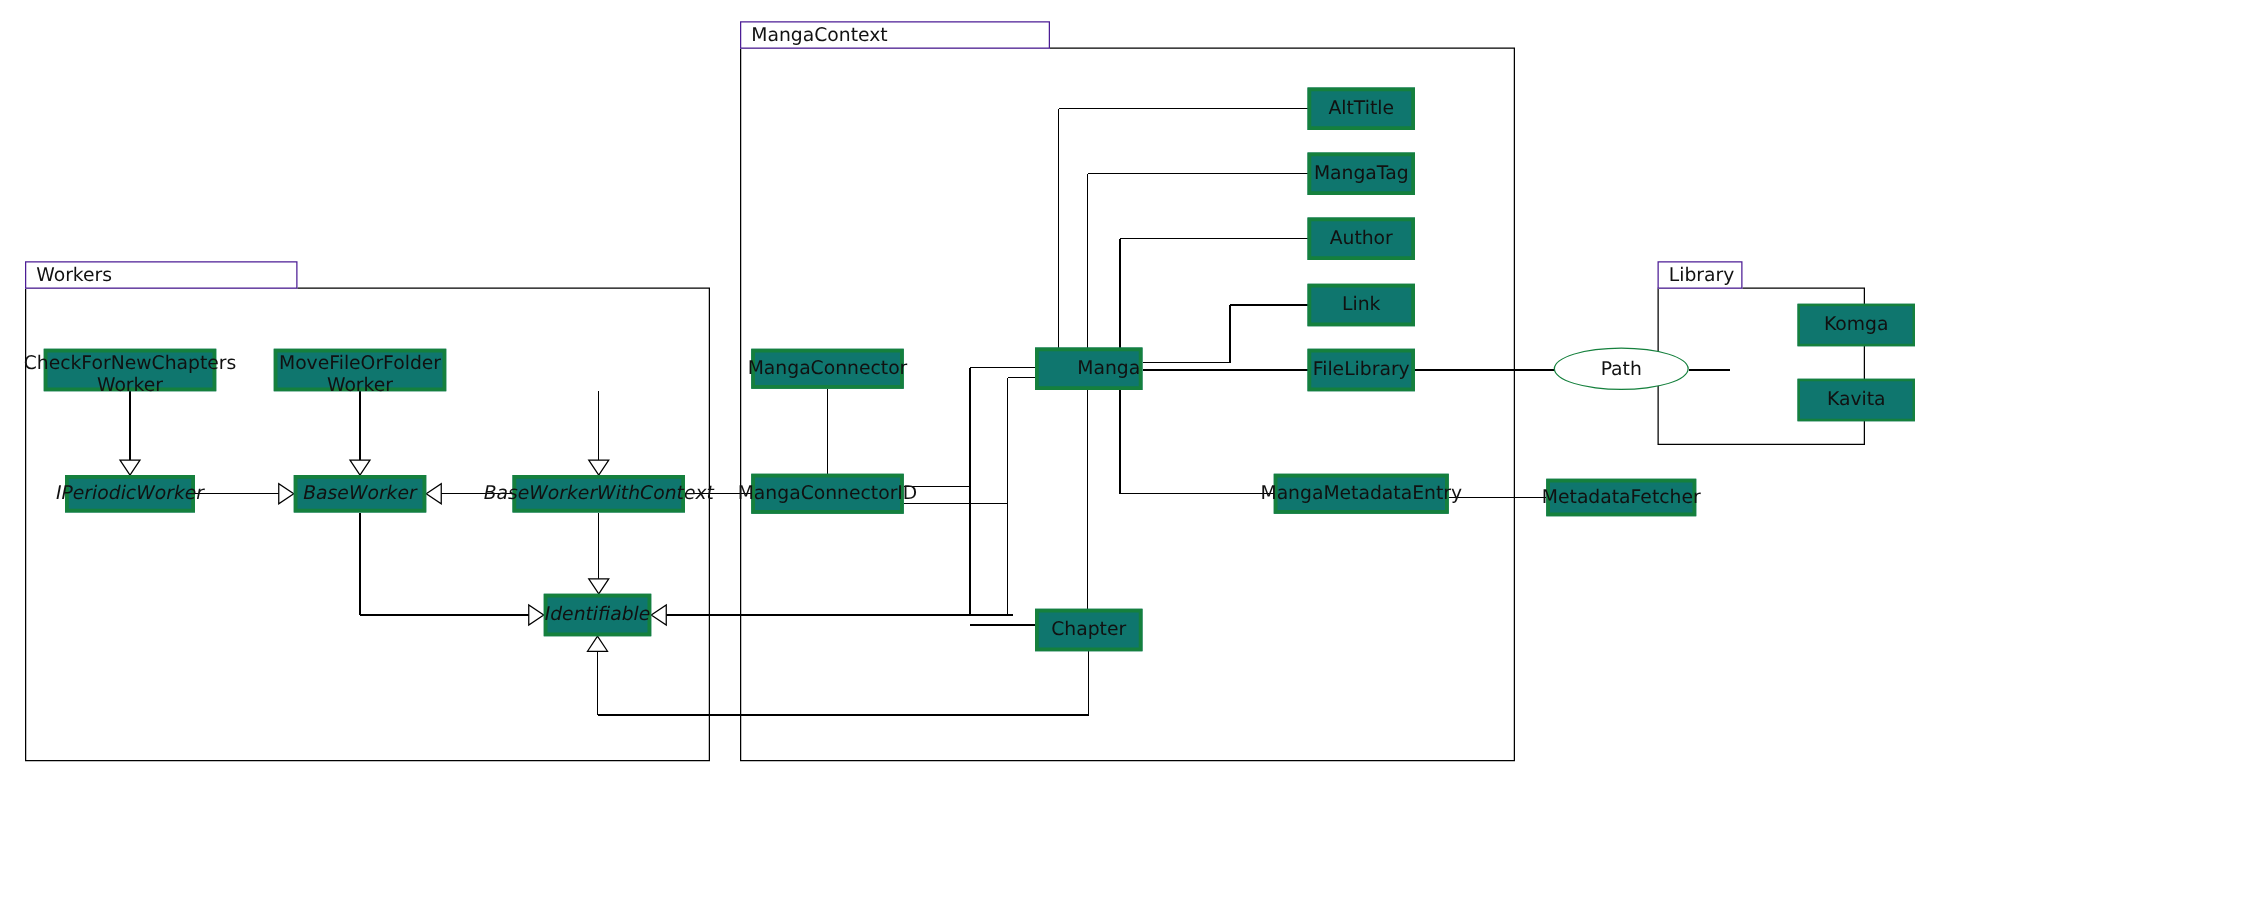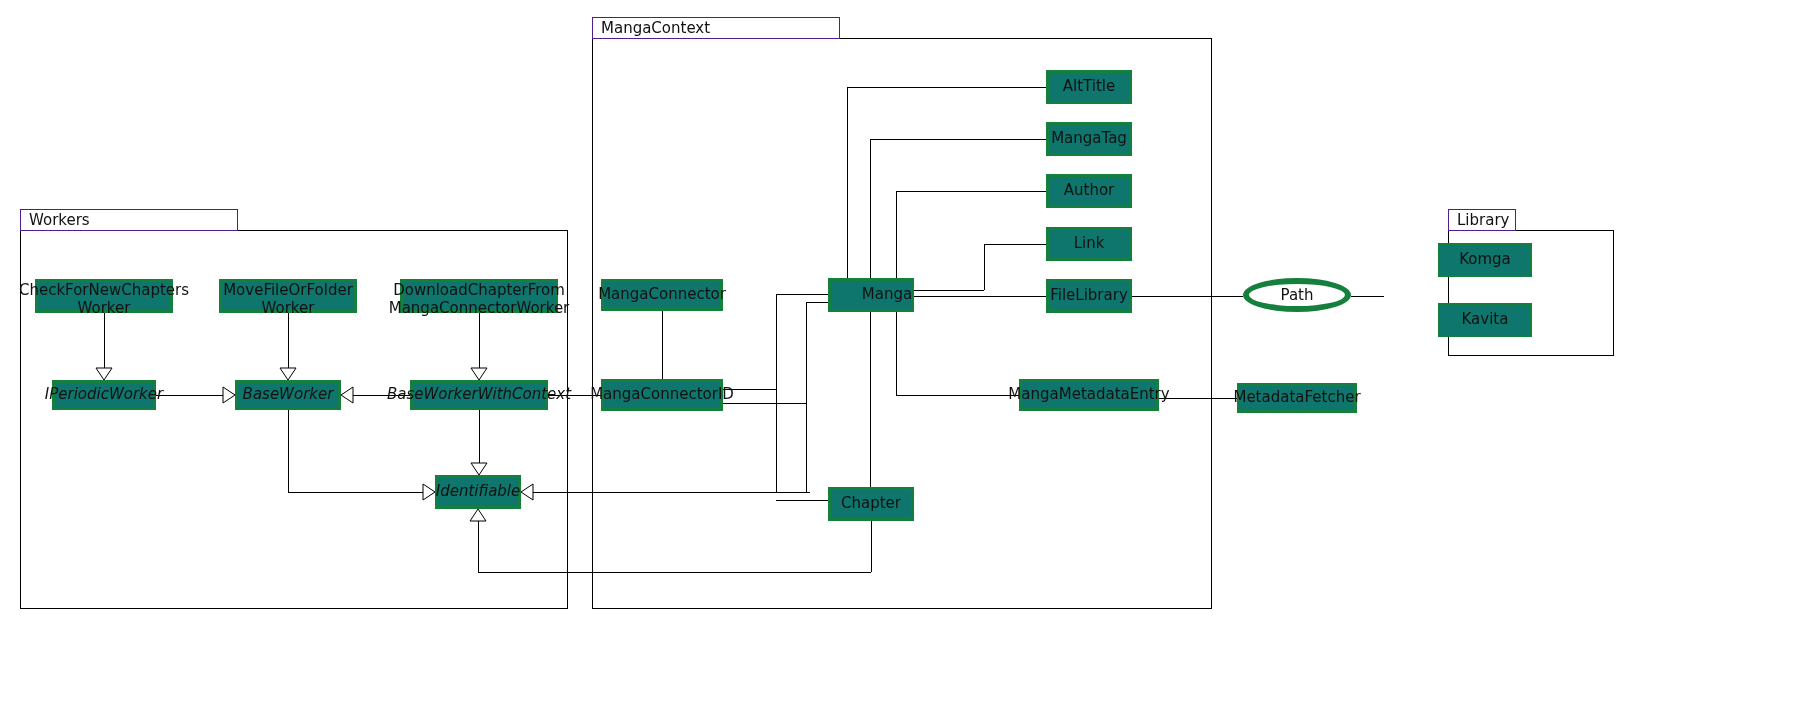--- a/index.html
+++ b/index.html
@@ -65,21 +65,21 @@
     z-index: 4;
     padding: 0 4px;
   }
   .node.abstract { font-style: italic; }
   .node.thick { border-width: 2px; }
   .node.two-line { align-items: flex-start; }
   
   .ellipse {
     position: absolute;
     box-sizing: border-box;
-    border: 6px solid #15803d;
+    border: 1px solid #15803d;
     border-radius: 50%;
     background: #ffffff;
     display: flex;
     align-items: center;
     justify-content: center;
     font-size: 15px;
     color: #111;
     z-index: 4;
   }
 </style>
@@ -181,39 +181,35 @@
   <div class="package" style="left:20px; top:209px; width:548px; height:400px;">
     <div class="pkg-tab" style="width:218px; height:22px;">Workers</div>
     <div class="pkg-body" style="top:21px; width:548px; height:379px;"></div>
   </div>
 
   <div class="package" style="left:592px; top:17px; width:620px; height:592px;">
     <div class="pkg-tab" style="width:248px; height:22px;">MangaContext</div>
     <div class="pkg-body" style="top:21px; width:620px; height:571px;"></div>
   </div>
 
-  <div class="package" style="left:1448px; top:209px; width:166px; height:147px;padding-left:12px;">
+  <div class="package" style="left:1326px; top:209px; width:166px; height:147px;padding-left:12px;">
     <div class="pkg-tab" style="width:68px; height:22px;">Library</div>
     <div class="pkg-body" style="top:21px; width:166px; height:126px;"></div>
   </div>
 
   <div class="node two-line" style="left:35px; top:279px; width:138px; height:34px;">
     <span style="white-space:pre-line">CheckForNewChapters
 Worker</span>
   </div>
 
   <div class="node two-line" style="left:219px; top:279px; width:138px; height:34px;">
     <span style="white-space:pre-line">MoveFileOrFolder
 Worker</span>
   </div>
 
-  <div class="node two-line" style="left:400px; top:279px; width:158px; height:34px;">
-    <span style="white-space:pre-line">DownloadChapterFrom
-MangaConnectorWorker</span>
-  </div>
 
   <div class="node abstract" style="left:52px; top:380px; width:104px; height:30px;">
     <span>IPeriodicWorker</span>
   </div>
 
   <div class="node abstract" style="left:235px; top:380px; width:106px; height:30px;">
     <span>BaseWorker</span>
   </div>
 
   <div class="node abstract" style="left:410px; top:380px; width:138px; height:30px;">

